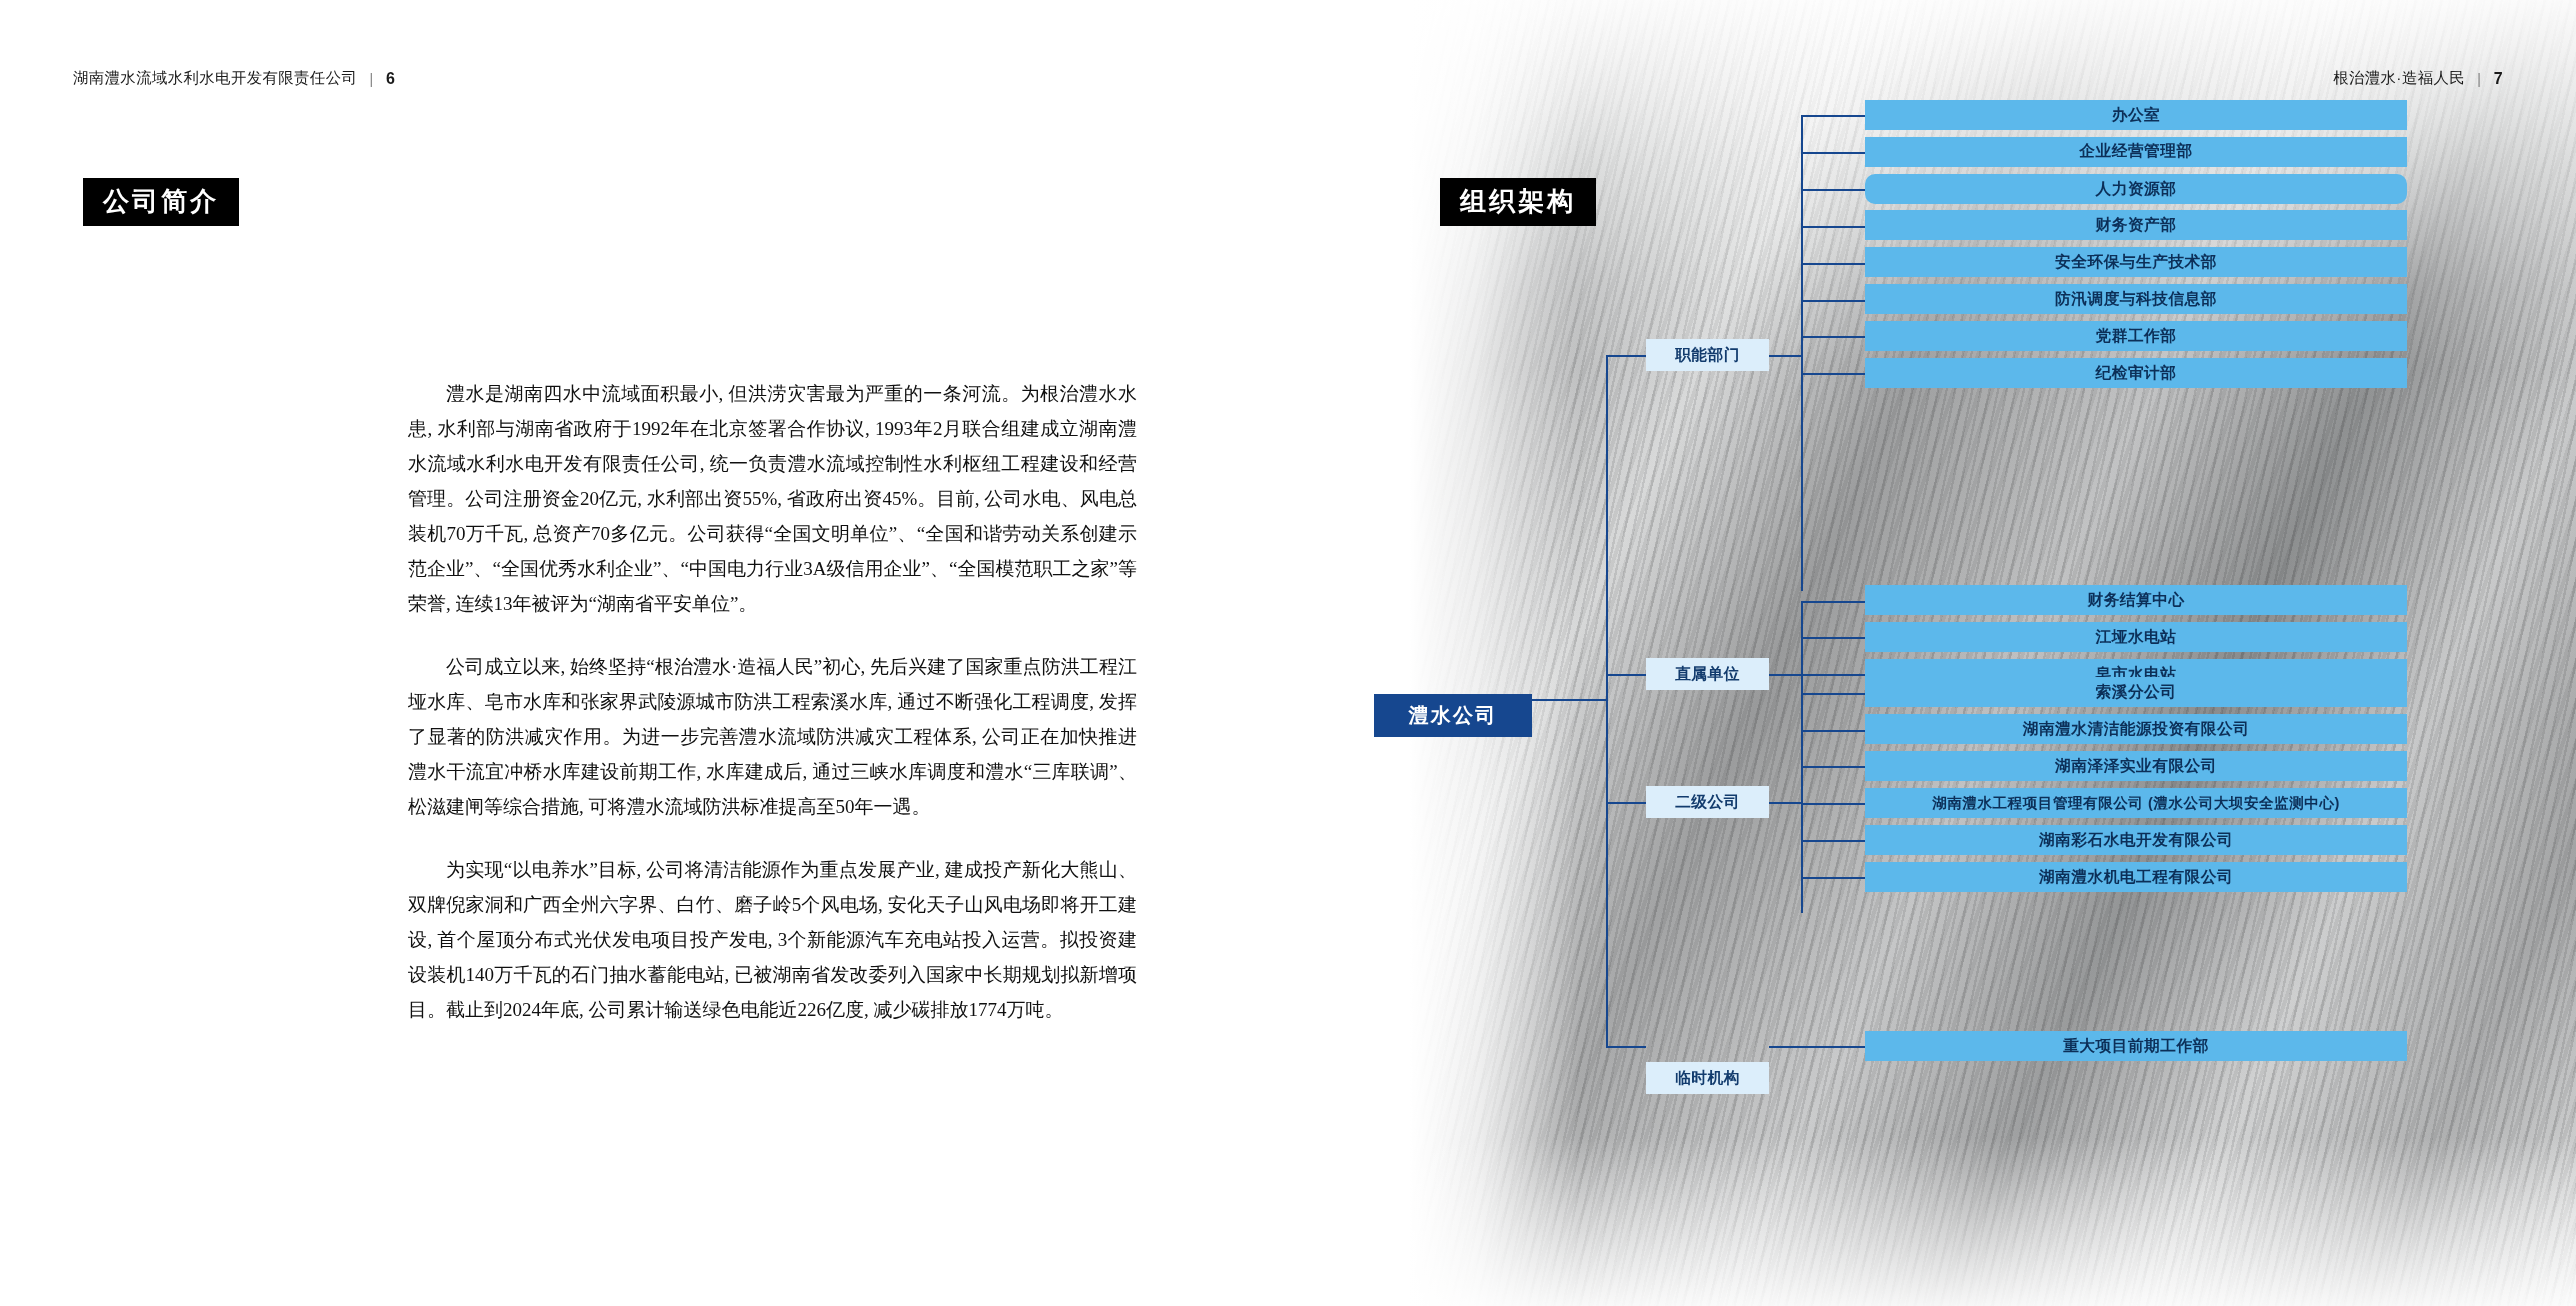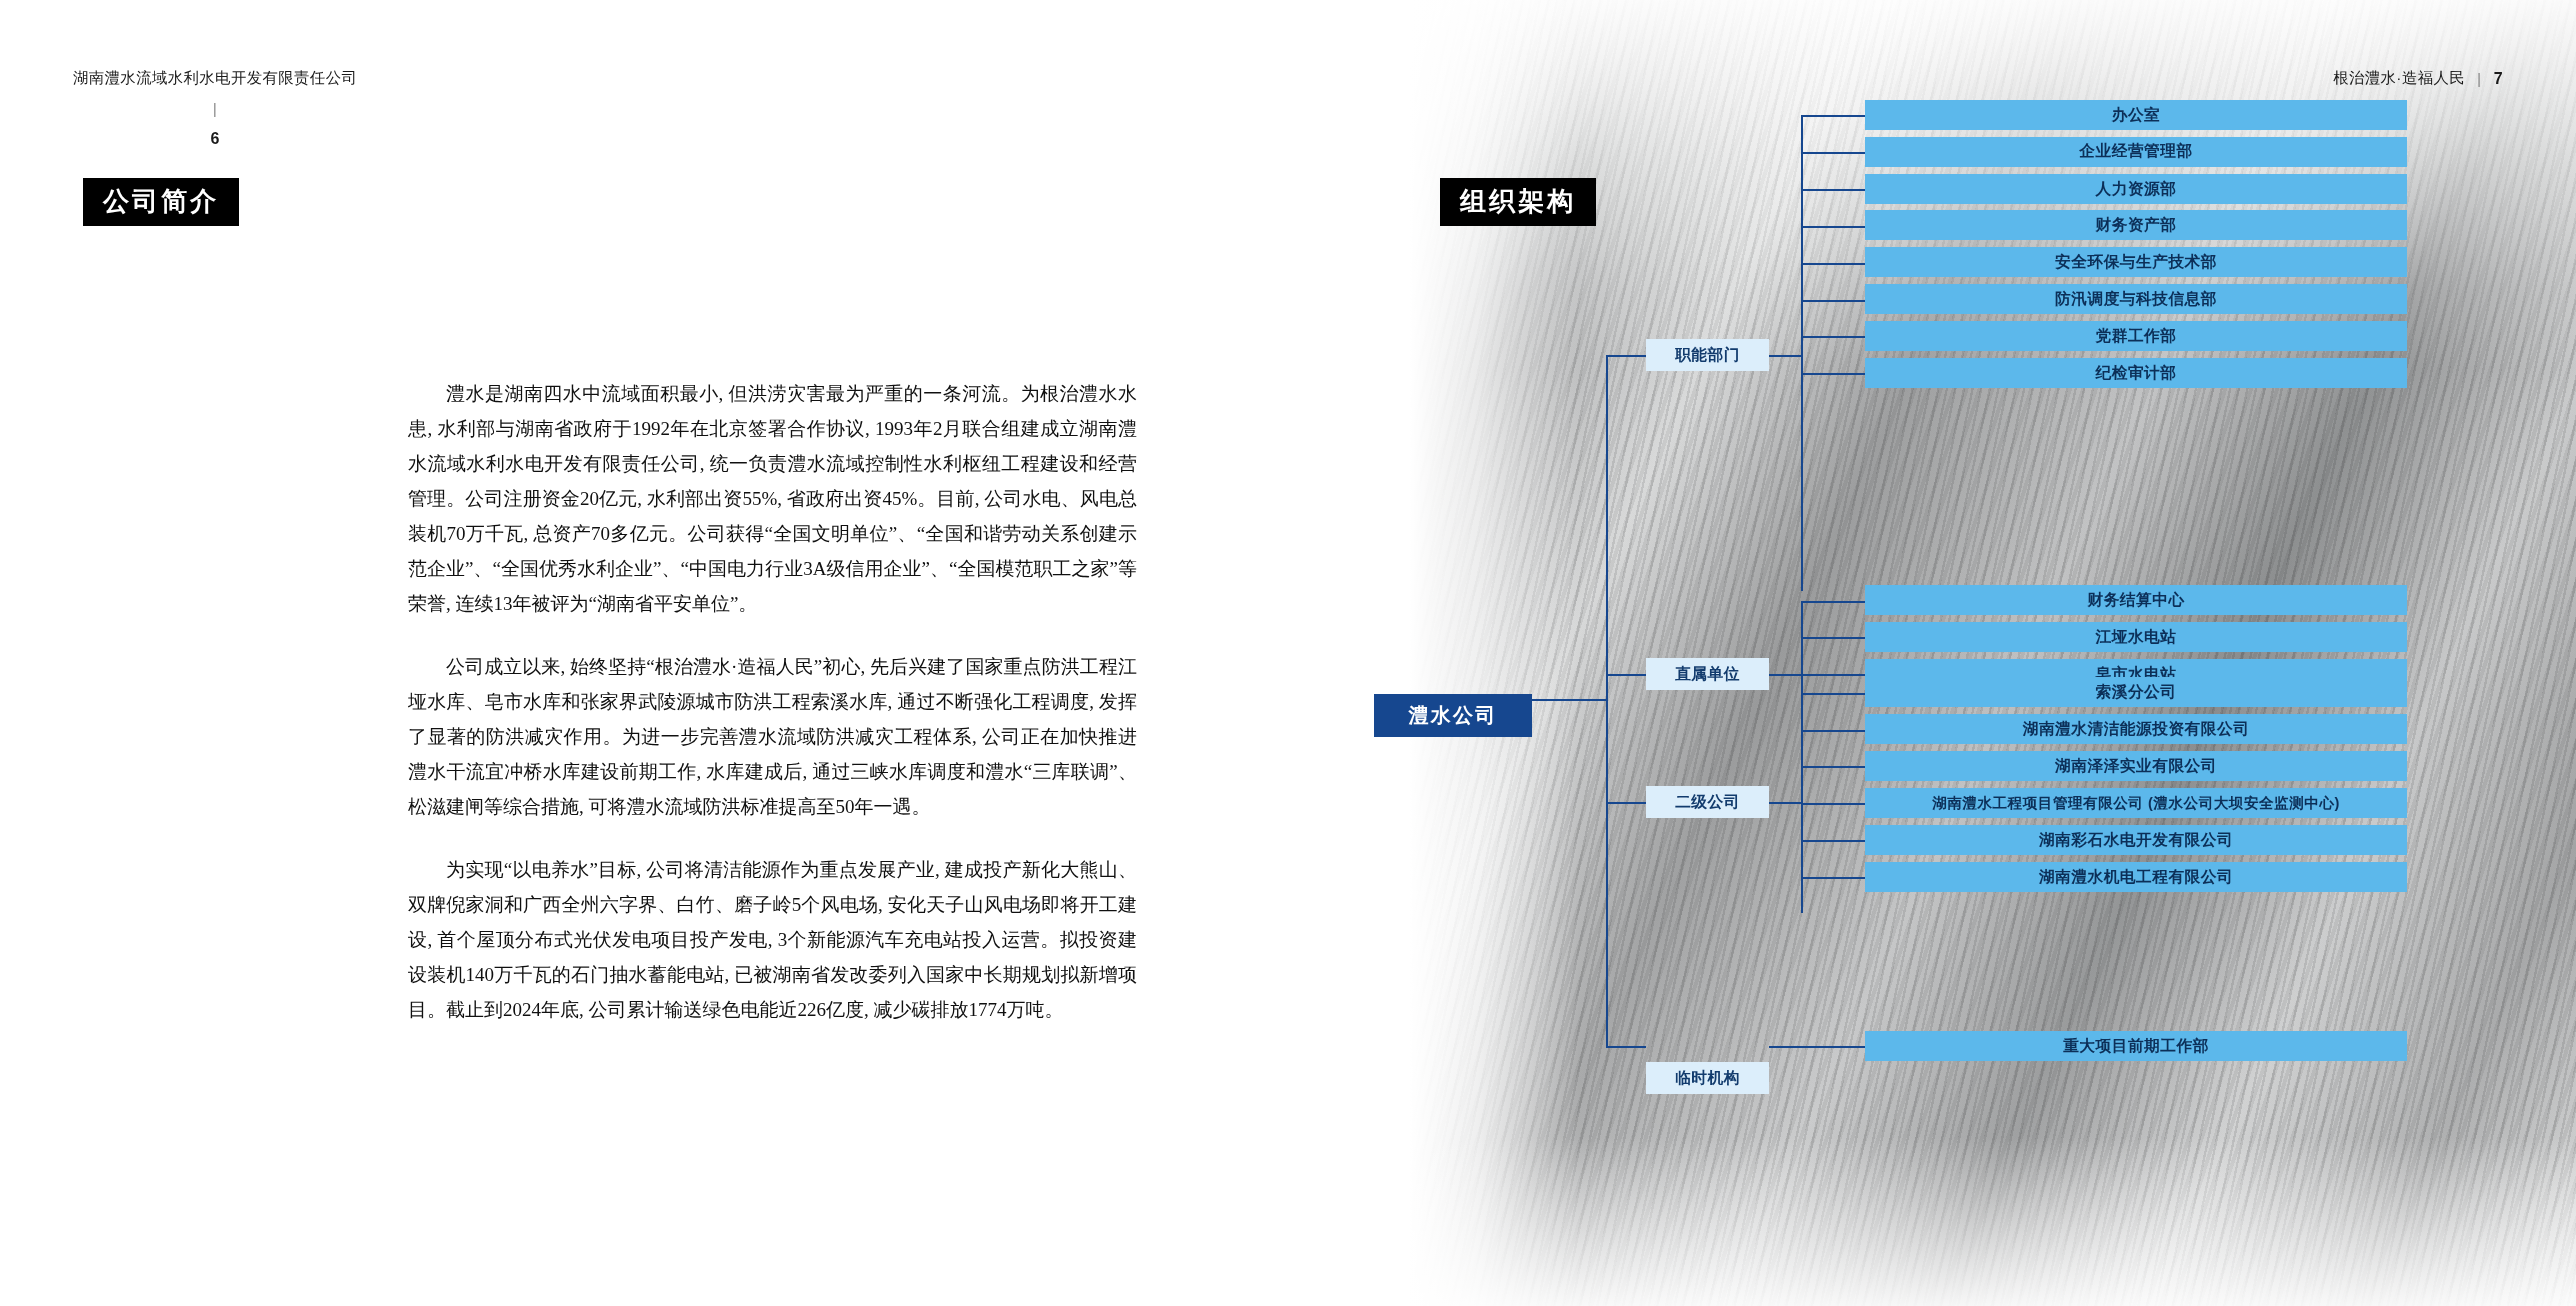--- a/index.html
+++ b/index.html
@@ -25,21 +25,21 @@
     font-size: 15.4px;
     color: #1a1a1a;
     letter-spacing: 0.4px;
     white-space: nowrap;
     display: flex;
     align-items: center;
     gap: 12.3px;
   }
   .runhead .sep { color: #808080; font-size: 14px; }
   .runhead .pg { font-weight: bold; font-size: 16px; }
-  .runhead-left { left: 73px; flex-direction: column; }
+  .runhead-left { left: 73px; }
   .runhead-right { right: 73px; }
 
   
   .badge {
     position: absolute;
     background: #000000;
     color: #ffffff;
     font-size: 26px;
     font-weight: bold;
     letter-spacing: 3.1px;
@@ -203,21 +203,21 @@
     <div class="conn h" style="left:395px; top:209px; width:32px;"></div>
     <div class="conn v" style="left:427px; top:-31px; height:476px;"></div>
 
     <div class="conn h" style="left:427px; top:-31px; width:64px;"></div>
     <div class="node wide" style="left:491px; top:-46px;">办公室</div>
 
     <div class="conn h" style="left:427px; top:6.1px; width:64px;"></div>
     <div class="node wide" style="left:491px; top:-9.2px;">企业经营管理部</div>
 
     <div class="conn h" style="left:427px; top:43px; width:64px;"></div>
-    <div class="node wide" style="left:491px; top:28px;">人力资源部</div>
+    <div class="node wide" style="left:491px; top:28px;border-radius:10px;">人力资源部</div>
 
     <div class="conn h" style="left:427px; top:80px; width:64px;"></div>
     <div class="node wide" style="left:491px; top:64px;">财务资产部</div>
 
     <div class="conn h" style="left:427px; top:117px; width:64px;"></div>
     <div class="node wide" style="left:491px; top:101px;">安全环保与生产技术部</div>
 
     <div class="conn h" style="left:427px; top:154px; width:64px;"></div>
     <div class="node wide" style="left:491px; top:138px;">防汛调度与科技信息部</div>
 

